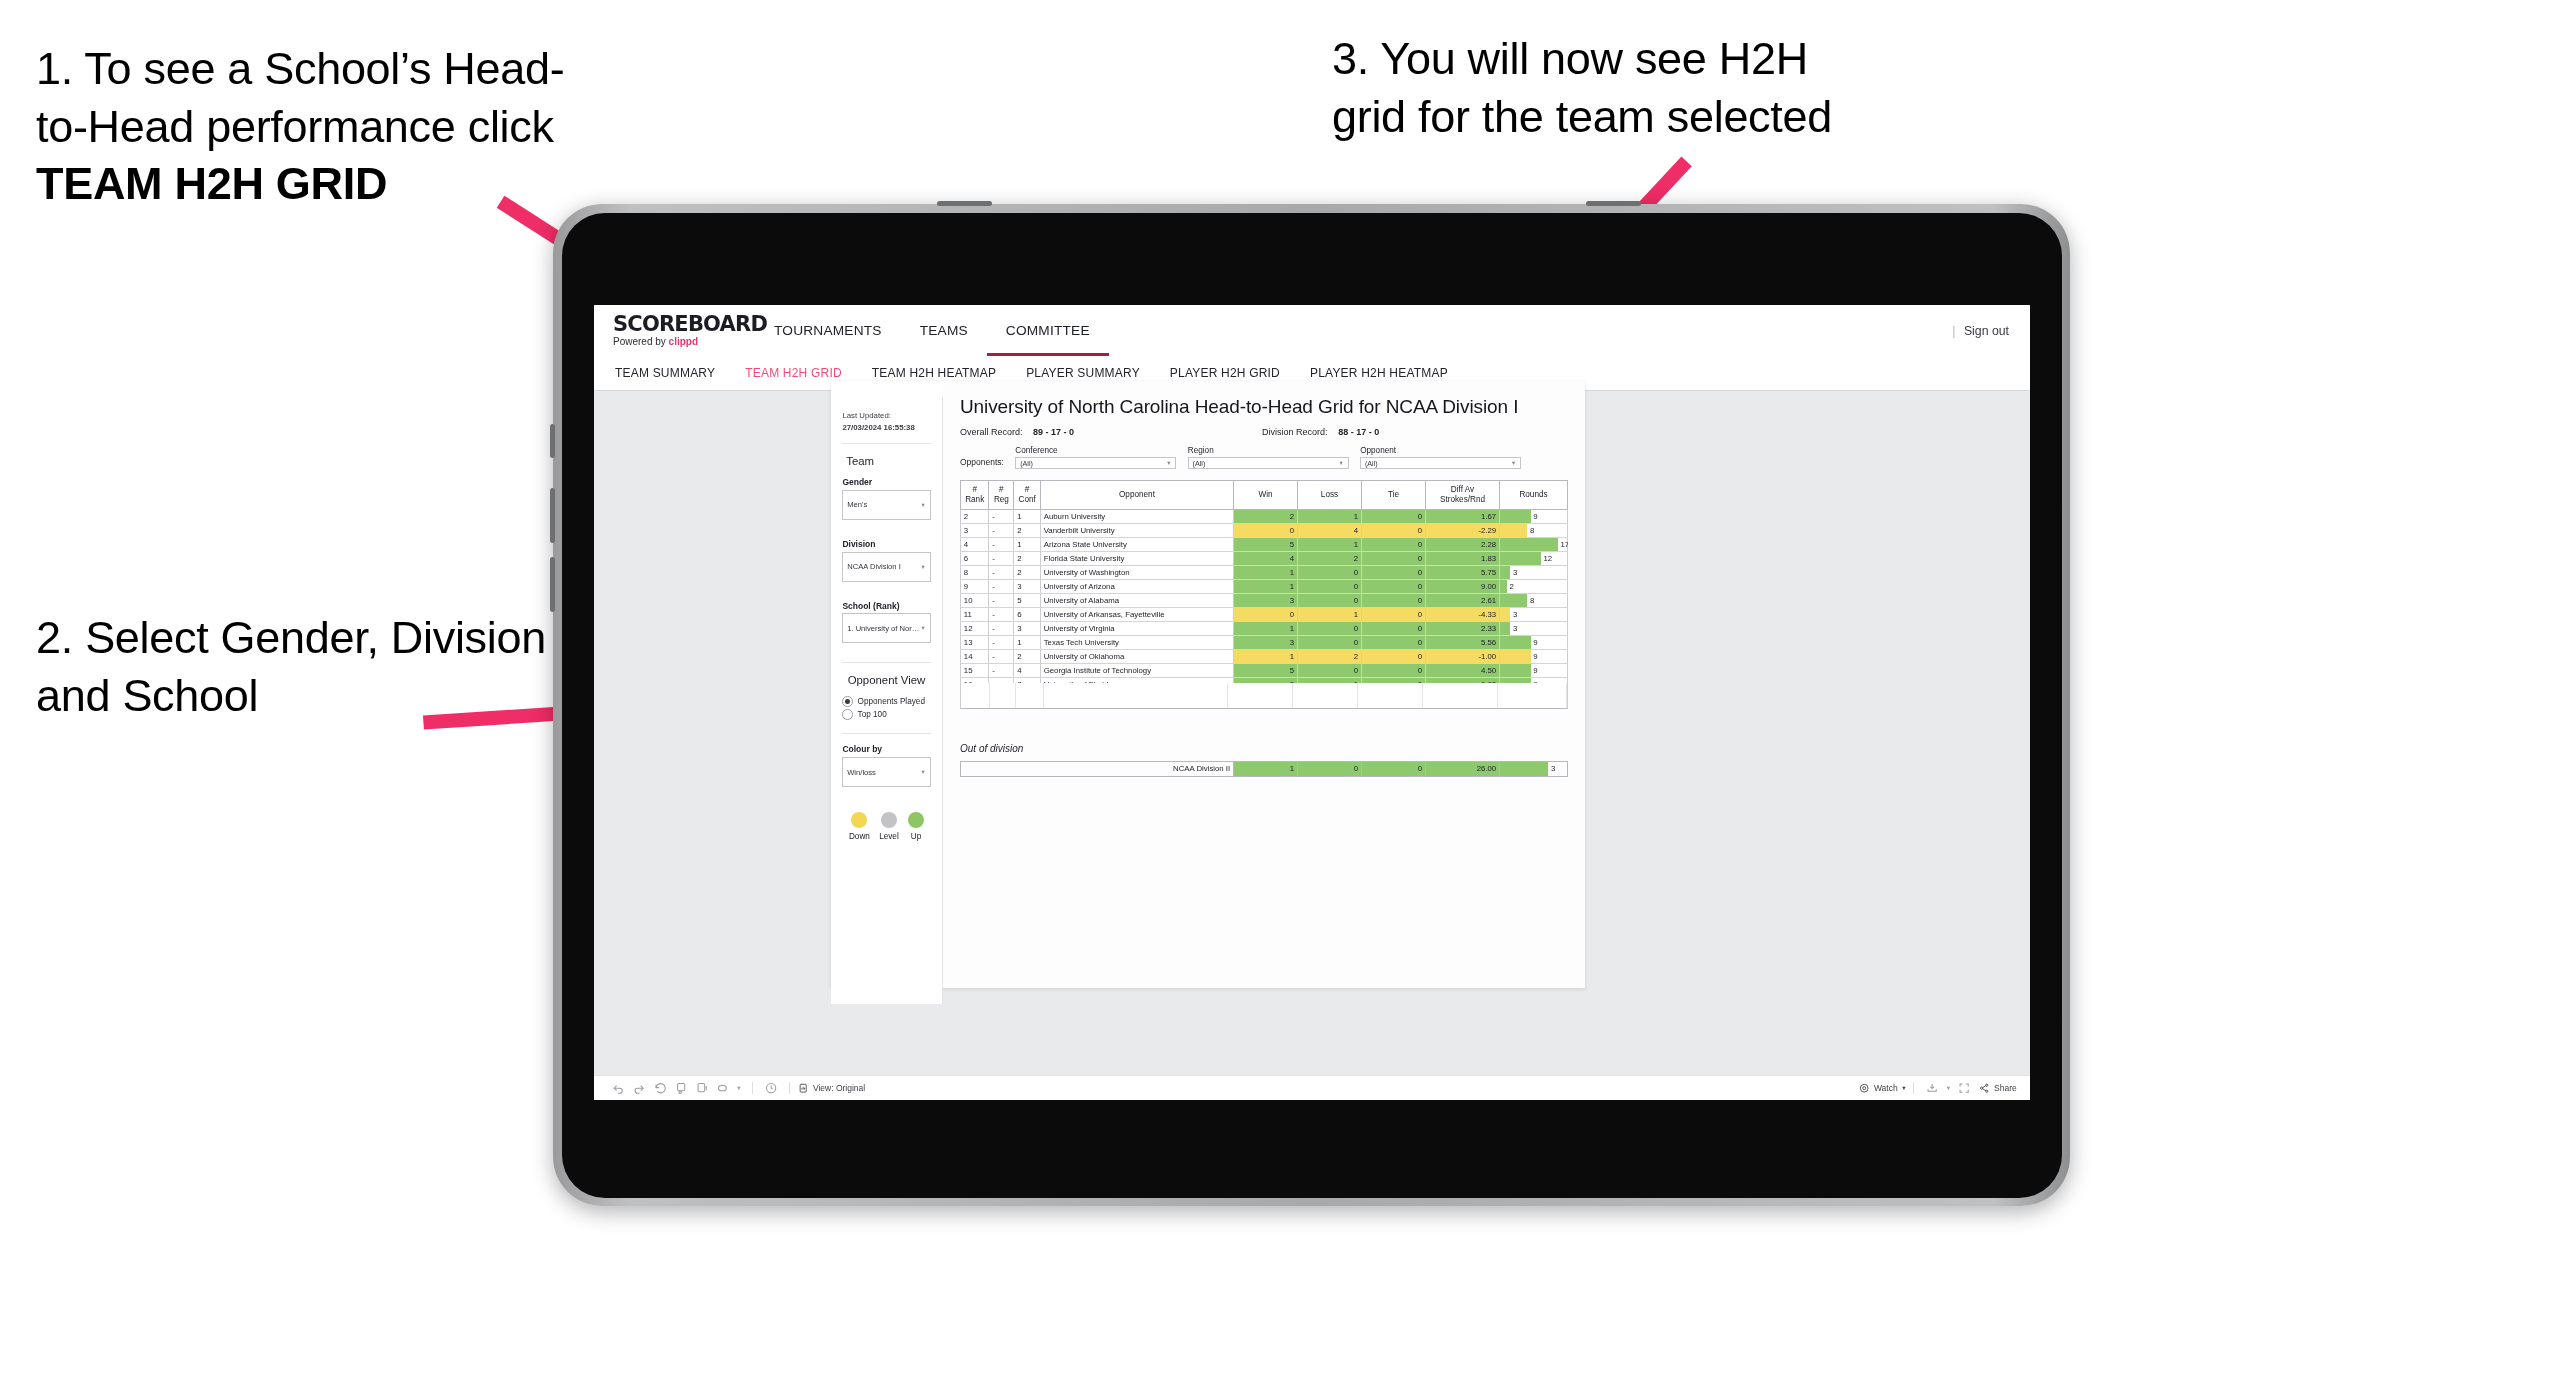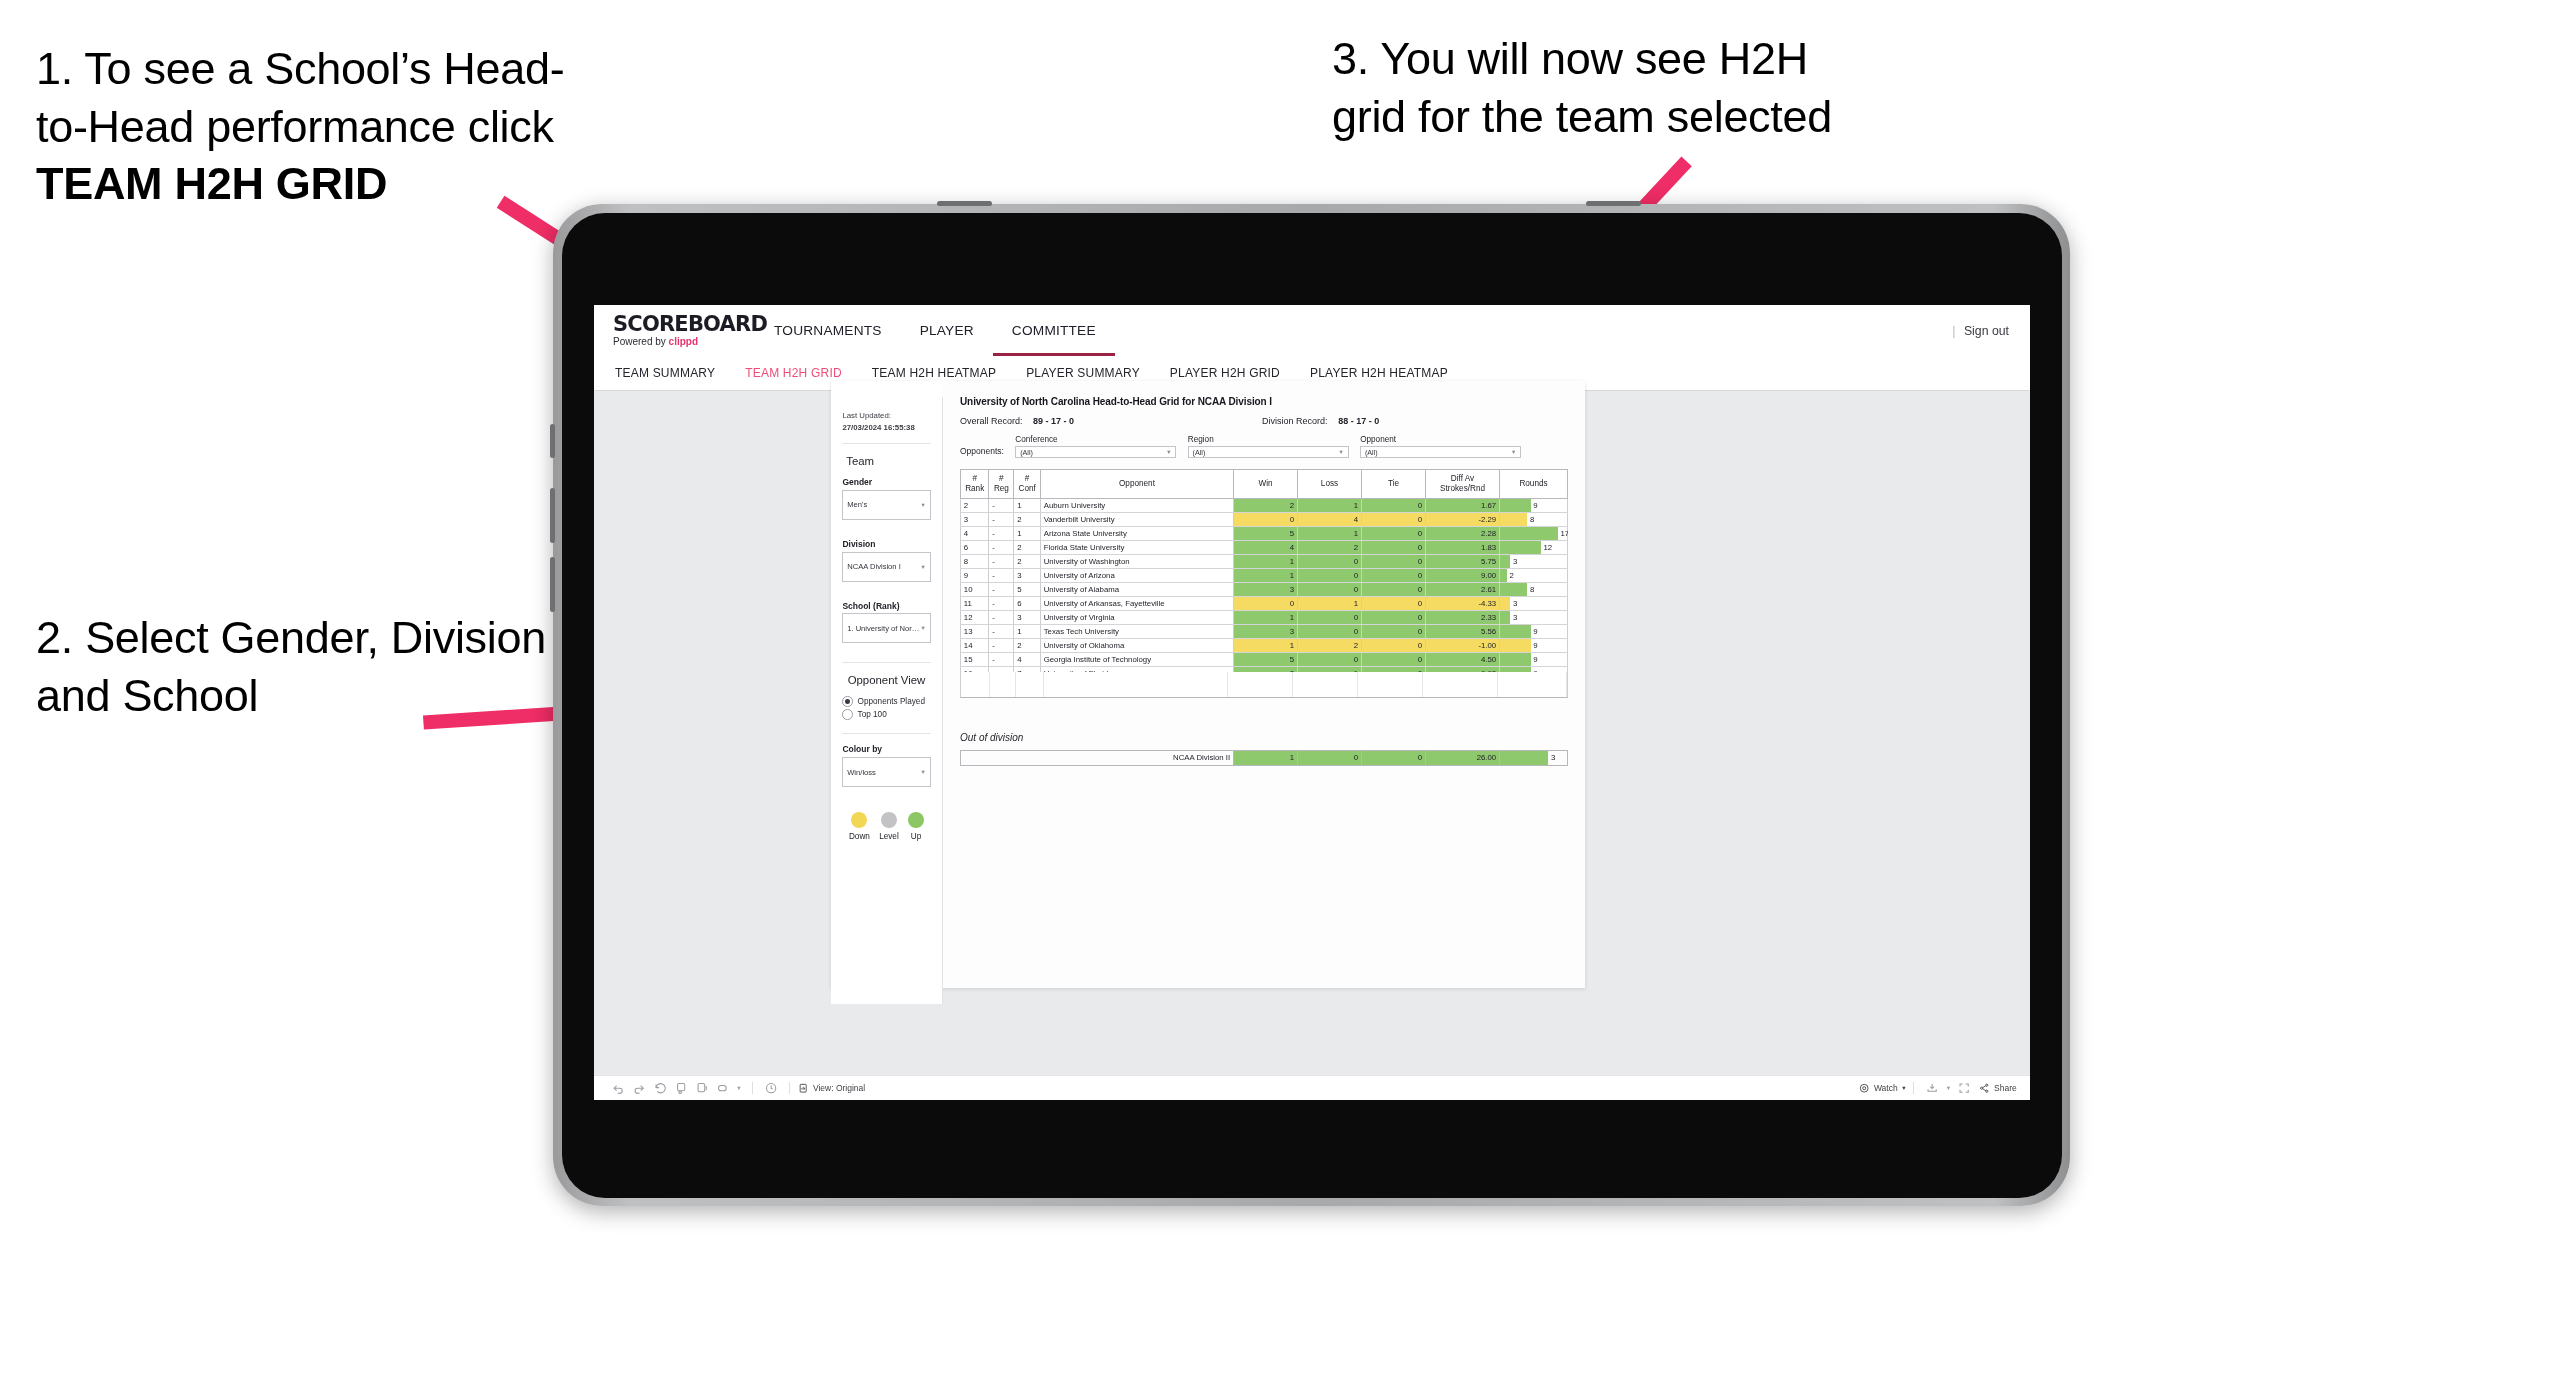--- a/index.html
+++ b/index.html
@@ -184,21 +184,21 @@
 
   
   #main-panel {
     position: absolute; left: 112px; top: 0;
     right: 0; bottom: 0;
     padding: 15px 17px 0 17px;
     box-sizing: border-box;
     background: #fdfdfd;
   }
   #grid-title {
-    font-size: 10px; color: #16161e; font-weight: bold;
+    font-size: 19px; color: #16161e; font-weight: normal;
     letter-spacing: -0.1px;
   }
   #records { display: flex; margin-top: 8.5px; font-size: 9px; color: #22222a; }
   #records .r2 { margin-left: 188px; }
   #records b { font-weight: bold; margin-left: 8px; }
 
   #opp-filters {
     display: flex; align-items: flex-end;
     margin-top: 9.5px; gap: 11.4px;
   }
@@ -338,21 +338,21 @@
 
 <div id="screen">
 
   <div id="app-header">
     <div id="logo-wrap">
       <div class="logo-main">SCOREBOARD</div>
       <div class="logo-sub"><span>Powered by </span><span class="brand">clippd</span></div>
     </div>
     <div class="topnav">
       <div class="topnav-item">TOURNAMENTS</div>
-      <div class="topnav-item">PLAYER</div>
+      <div class="topnav-item">TEAMS</div>
       <div class="topnav-item active">COMMITTEE</div>
     </div>
     <div id="signout-wrap">
       <span class="vbar">|</span>
       <span>Sign out</span>
     </div>
   </div>
 
   <div id="subnav">
     <div class="subnav-item">TEAM SUMMARY</div>

